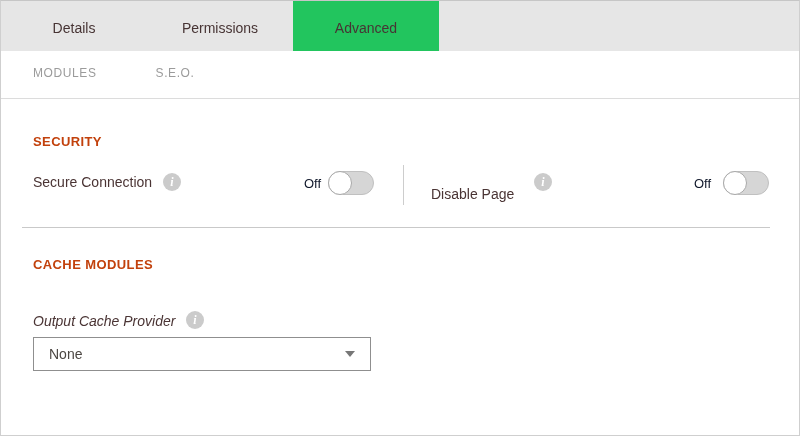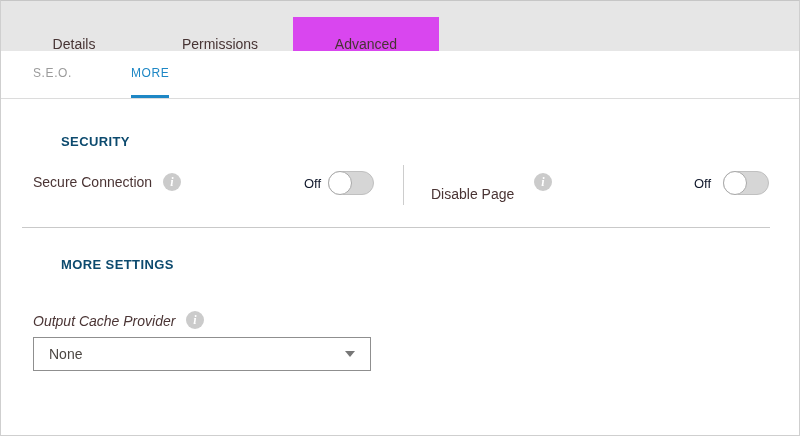--- a/index.html
+++ b/index.html
@@ -10,40 +10,40 @@
     border:1px solid #cfcfcf; border-top-color:#c6c6c6; overflow:hidden;
   }
 
   
   .tabbar {
     position:absolute; top:0; left:0; right:0; height:50px;
     background:#e6e6e6; display:flex;
   }
   .tab {
     width:146px; height:54px; display:flex; align-items:center; justify-content:center;
-    font-size:14px; color:#473434; cursor:pointer;margin-top:16px;
+    font-size:14px; color:#473434; cursor:pointer;
   }
-  .tab.active { background:#d946ef; }
+  .tab.active { background:#22c55e; }
 
   
   .subnav {
     position:absolute; top:50px; left:0; right:0; height:48px; background:#fff;
     border-bottom:1px solid #dcdcdc; display:flex; padding-left:32px;
   }
   .subnav-item {
     display:flex; align-items:center; font-size:12px; letter-spacing:0.6px;
     color:#9b9b9b; cursor:pointer; border-bottom:3px solid transparent;
     margin-right:59px;
   }
   .subnav-item.active { color:#1e87c5; border-bottom-color:#1e87c5; }
 
   
   .section-heading {
     position:absolute; left:32px; font-size:13px; font-weight:bold;
-    letter-spacing:0.4px; color:#0c4a6e;margin-left:28px;
+    letter-spacing:0.4px; color:#c2410c;
   }
   .heading-security { top:133px; }
   .heading-cache { top:256px; }
 
   .toggles-row { position:absolute; top:163px; left:0; right:0; height:42px;padding-left:15px; }
   .field-label {
     position:absolute; font-size:14px; color:#4a3434; white-space:nowrap;
   }
   .info-icon {
     position:absolute; width:18px; height:18px; border-radius:50%;
@@ -103,24 +103,24 @@
     <div class="tab">
       <span>Permissions</span>
     </div>
     <div class="tab active">
       <span>Advanced</span>
     </div>
   </div>
 
   <div class="subnav">
     <div class="subnav-item">
+      <span>MODULES</span>
+    </div>
+    <div class="subnav-item">
       <span>S.E.O.</span>
-    </div>
-    <div class="subnav-item active">
-      <span>MORE</span>
     </div>
   </div>
 
   <div class="section-heading heading-security">SECURITY</div>
 
   <div class="toggles-row">
     <span class="field-label lbl-secure">Secure Connection</span>
     <span class="info-icon ico-secure">i</span>
     <span class="toggle-state state-secure">Off</span>
     <span class="toggle tgl-secure">
@@ -132,21 +132,21 @@
     <span class="field-label lbl-disable">Disable Page</span>
     <span class="info-icon ico-disable">i</span>
     <span class="toggle-state state-disable">Off</span>
     <span class="toggle tgl-disable">
       <span class="knob"></span>
     </span>
   </div>
 
   <div class="h-divider"></div>
 
-  <div class="section-heading heading-cache">MORE SETTINGS</div>
+  <div class="section-heading heading-cache">CACHE MODULES</div>
 
   <span class="field-label provider-label">Output Cache Provider</span>
   <span class="info-icon ico-provider">i</span>
 
   <div class="dropdown">
     <span class="dropdown-value">None</span>
     <span class="caret-down"></span>
   </div>
 
 </div>

